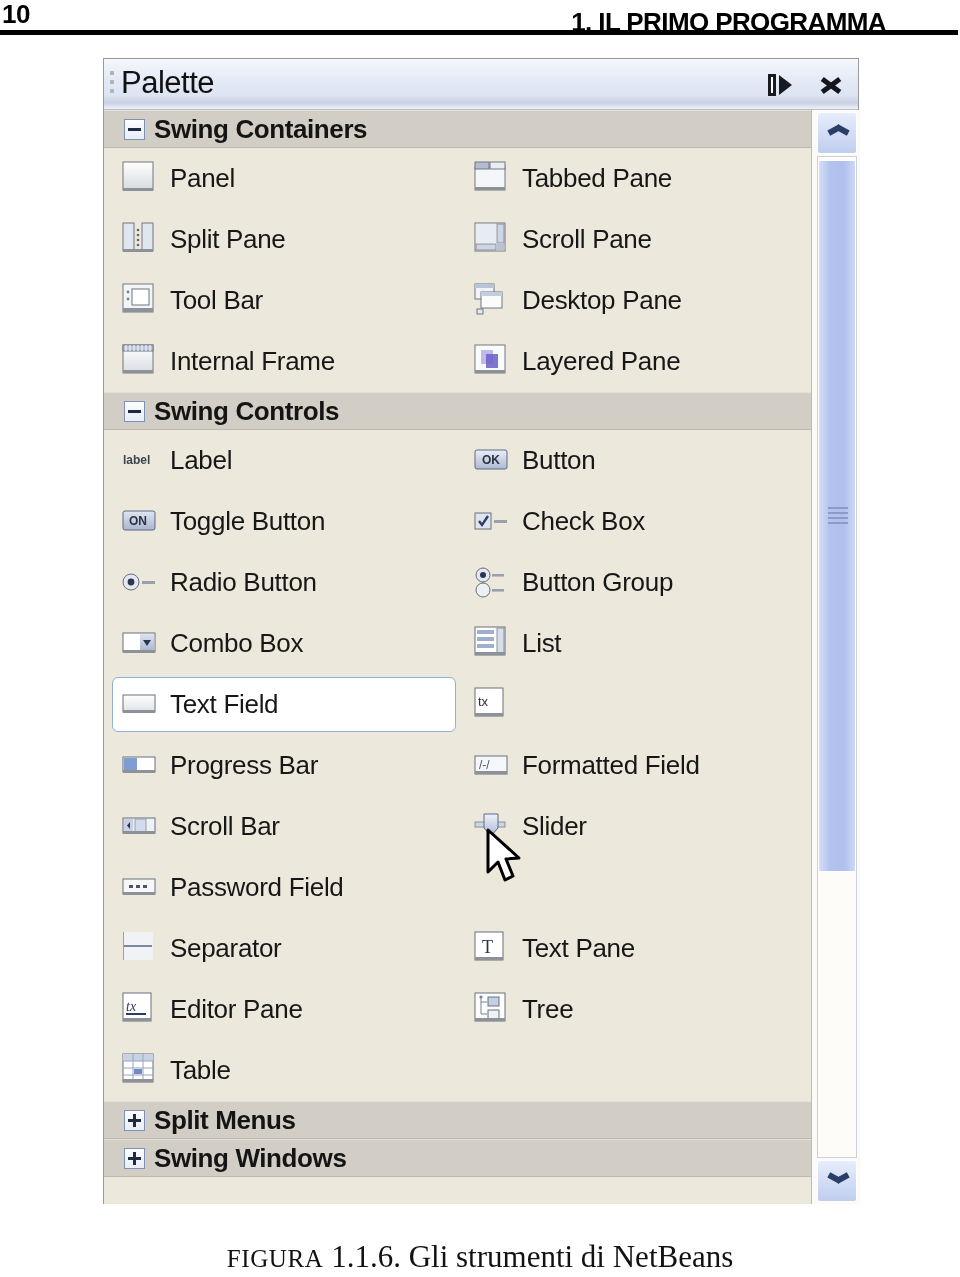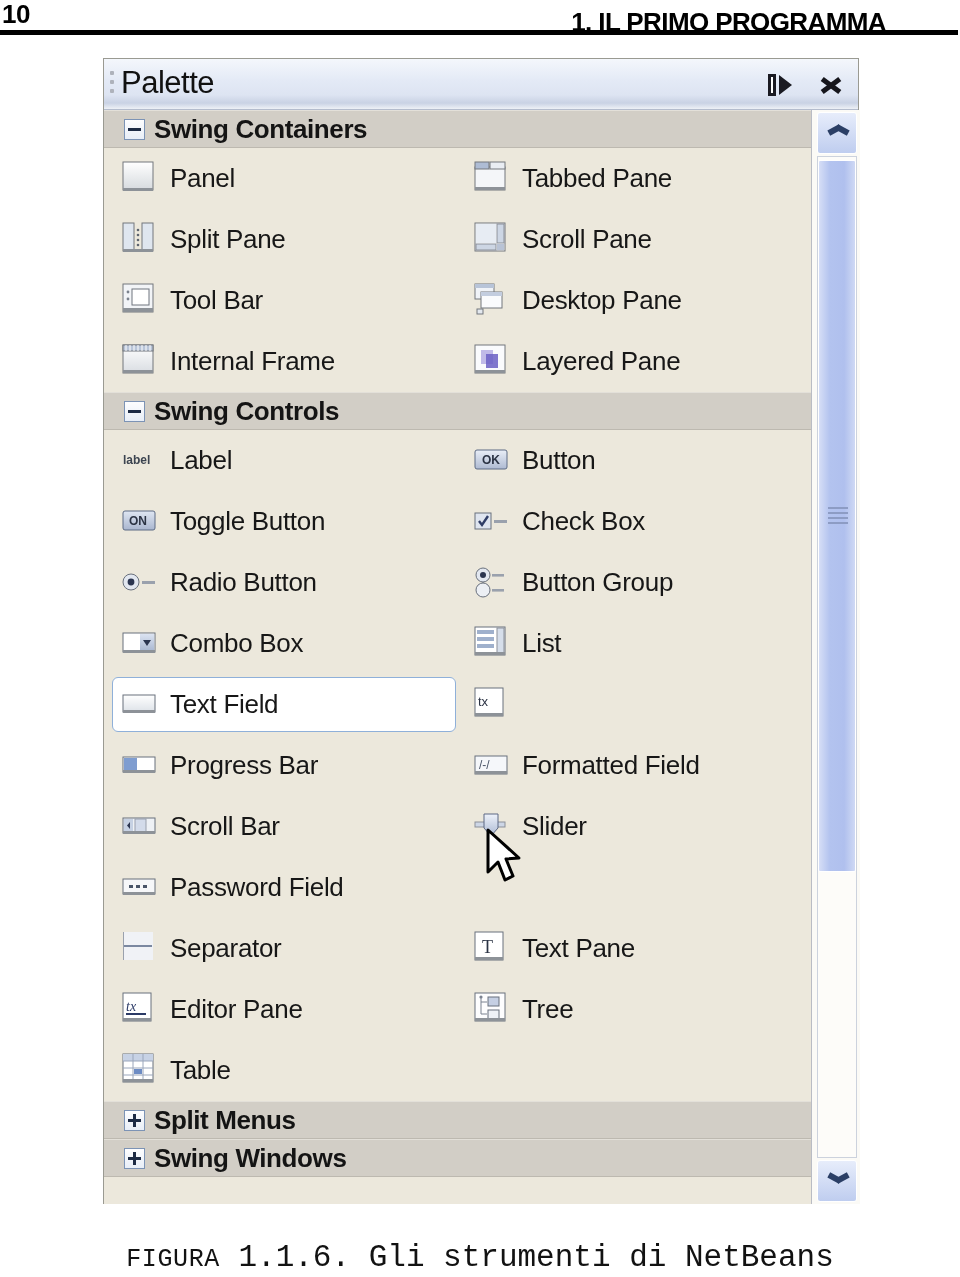--- a/index.html
+++ b/index.html
@@ -172,21 +172,21 @@
 
   
   #mouse-cursor{
     position:absolute;left:381px;top:718px;width:42px;height:60px;
     pointer-events:none;
   }
 
   
   #figure-caption{
     position:absolute;left:0;bottom:2px;width:960px;text-align:center;
-    font-family:Liberation Mono, monospace;font-size:31px;color:#121212;
+    font-family:Liberation Serif, serif;font-size:31px;color:#121212;
   }
   #figure-caption .fig-word{font-size:25px;letter-spacing:0.6px;}
 </style>
 </head>
 <body>
 
 <div id="page-header">
   <div id="page-number">10</div>
   <div id="header-title">1. IL PRIMO PROGRAMMA</div>
   <div id="header-rule"></div>

